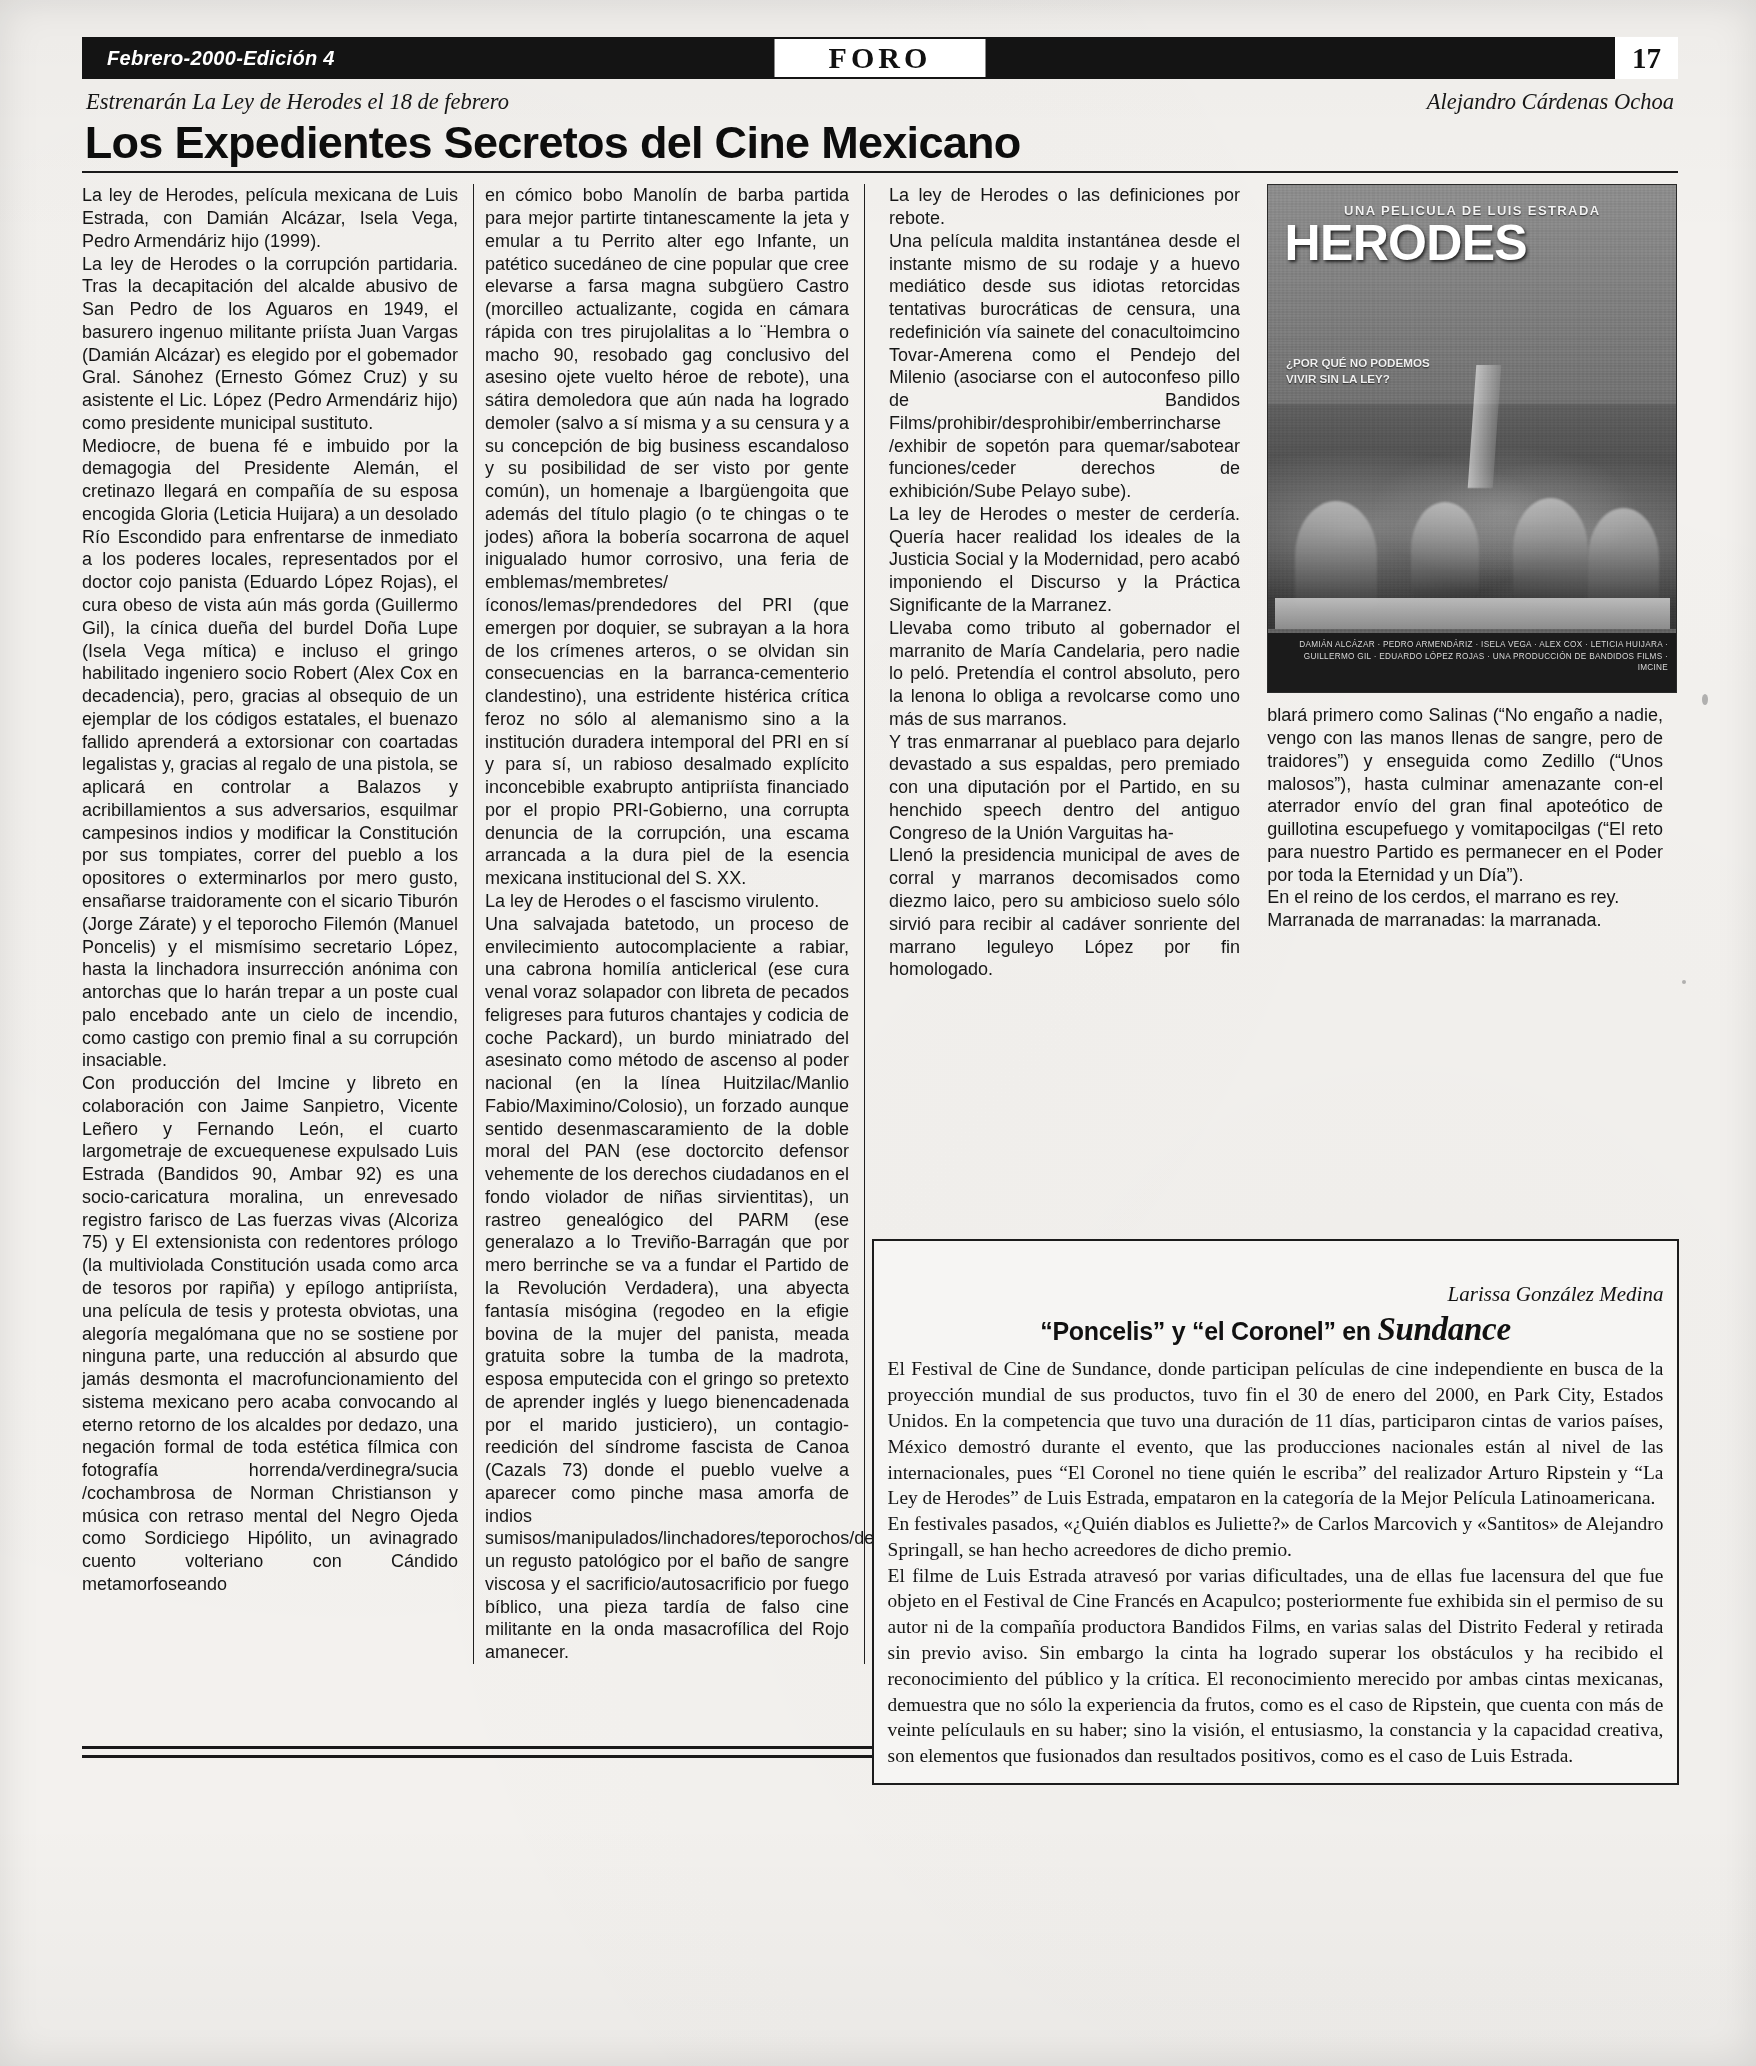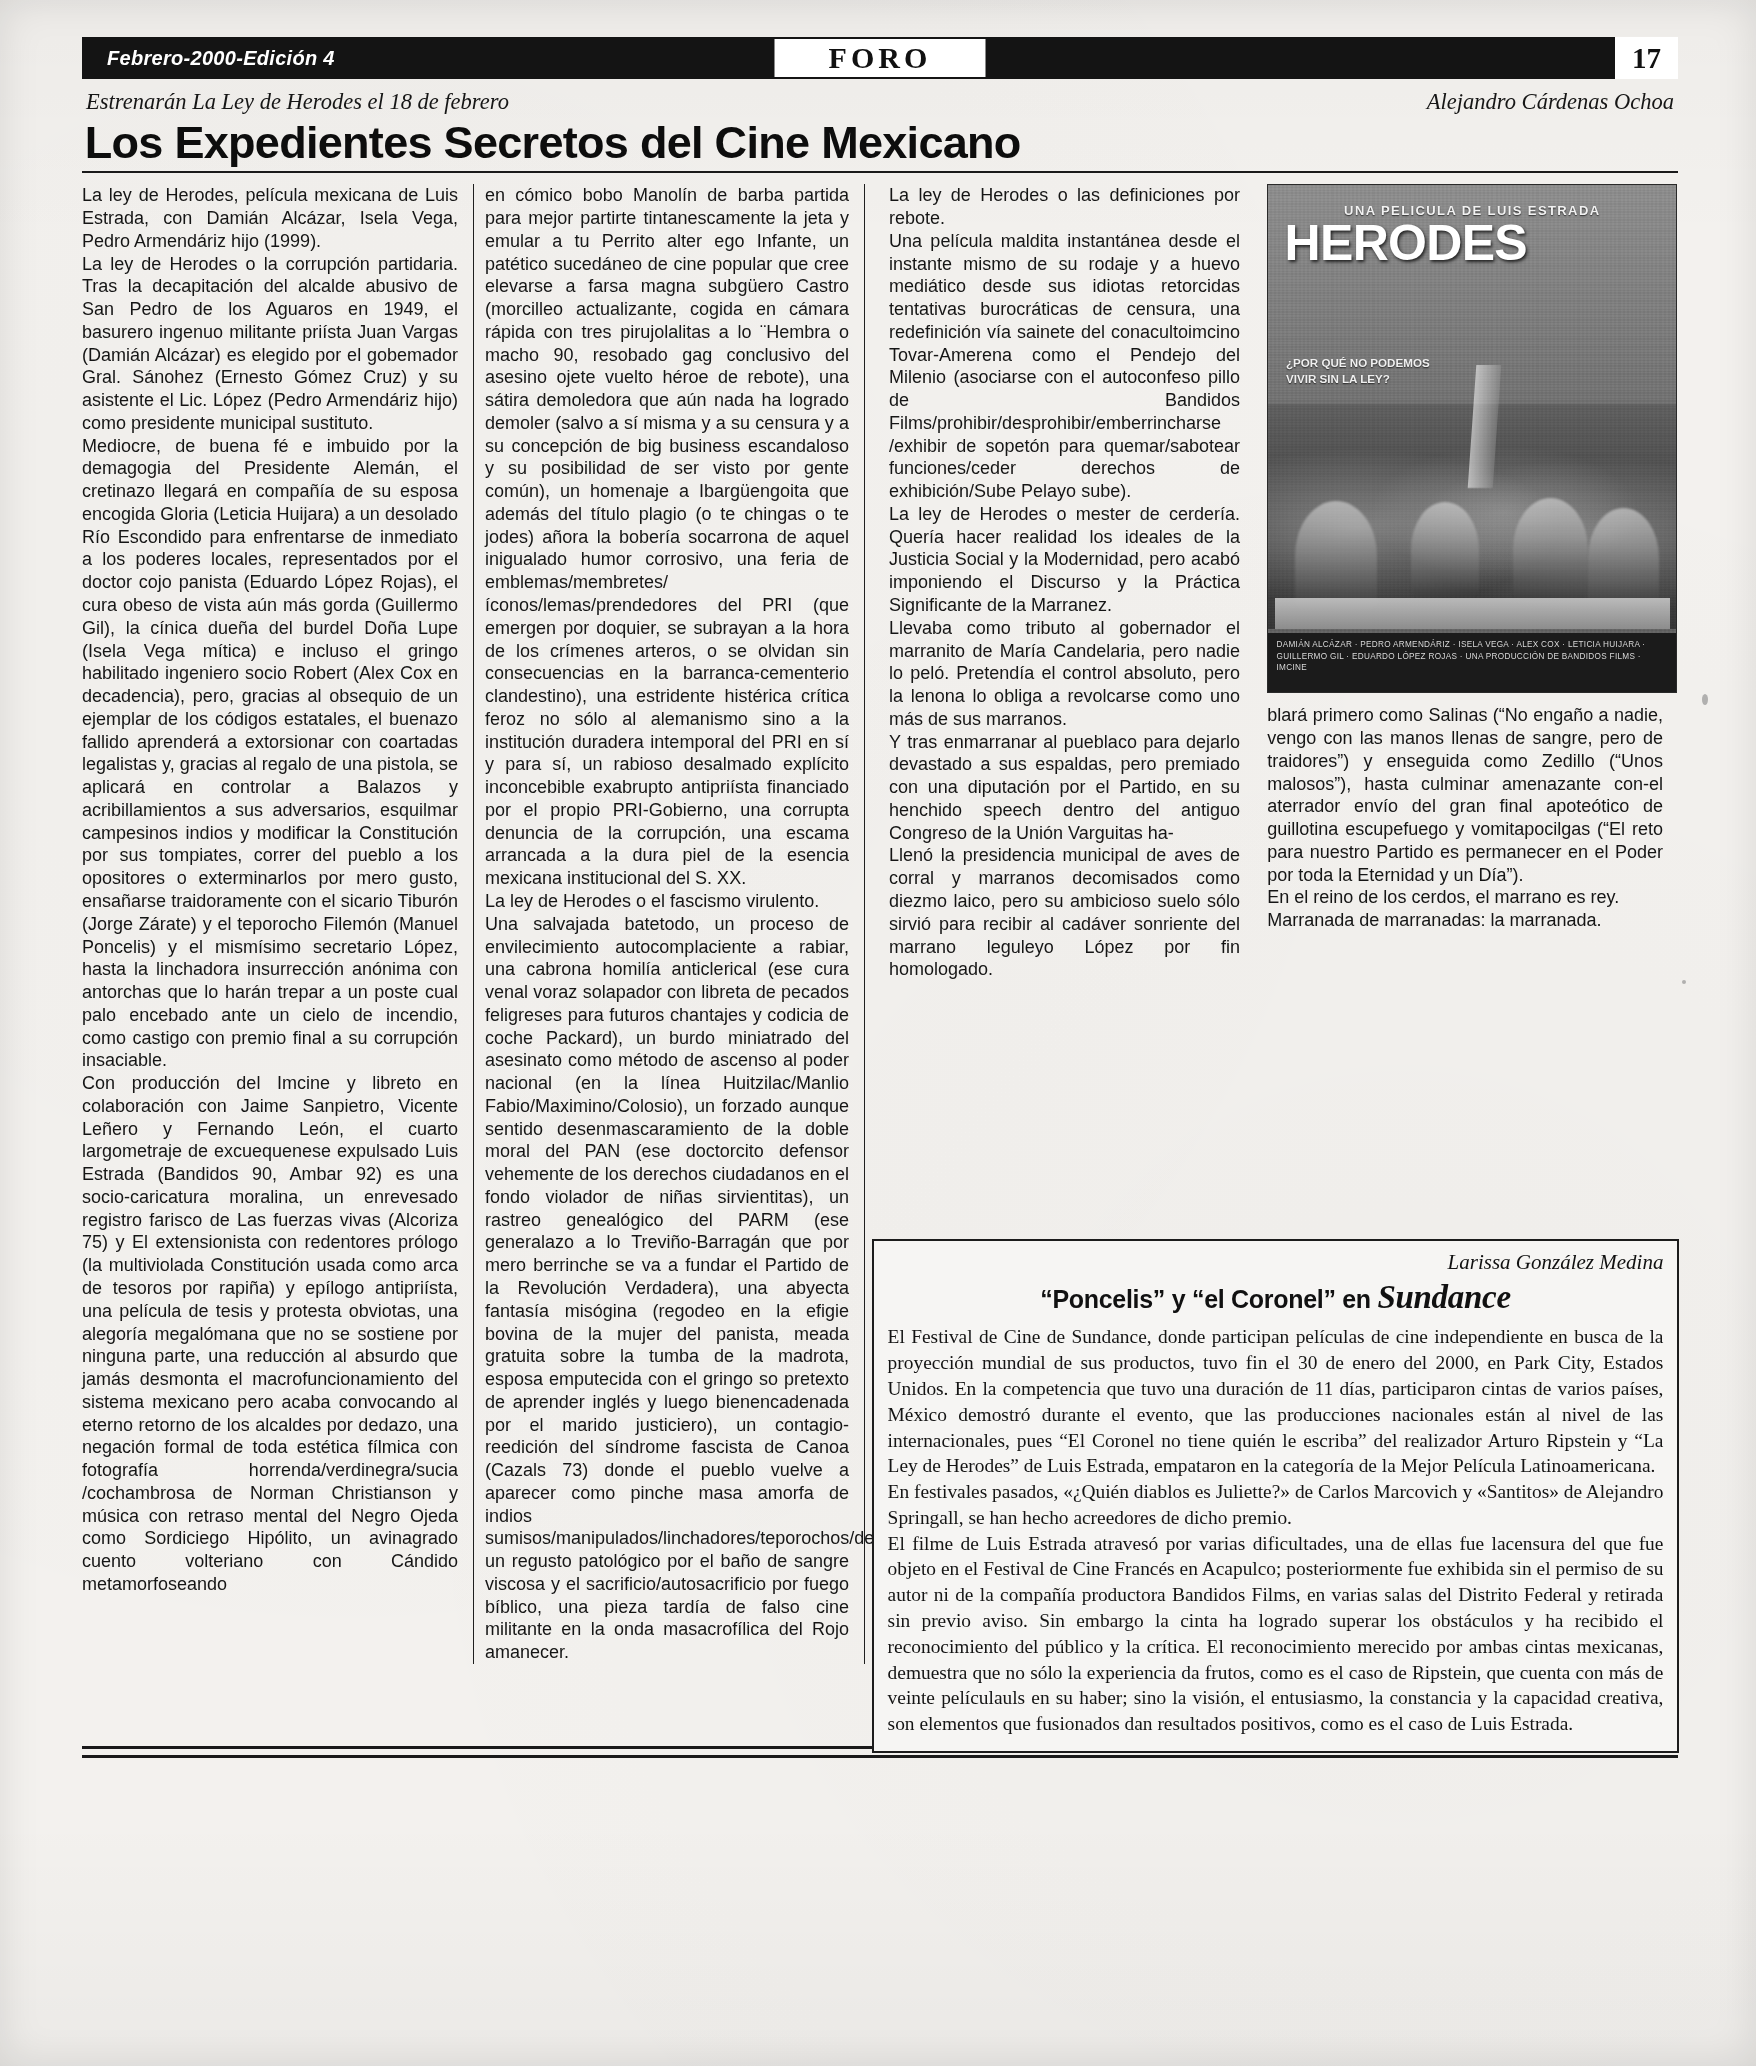--- a/index.html
+++ b/index.html
@@ -236,21 +236,21 @@
   .poster-credits {
     position: absolute;
     left: 0; right: 0; bottom: 0;
     height: 59px;
     background: #1b1b1b;
     color: #d9d9d9;
     font-size: 8.2px;
     line-height: 1.45;
     padding: 5.4px 8.2px;
     box-sizing: border-box;
-    text-align: left;
+    text-align: right;
     letter-spacing: 0.3px;
     overflow: hidden;
   }
   .poster-flag {
     position: absolute;
     left: 204px; bottom: 204px;
     width: 24.5px; height: 123px;
     background: linear-gradient(90deg, rgba(255,255,255,0.55), rgba(160,160,160,0.35));
     transform: skewX(-4deg);
     filter: blur(0.4px);
@@ -263,20 +263,21 @@
     padding: 9.5px 13.6px 13.6px 13.6px;
     background: #f6f5f3;
     box-sizing: border-box;
   }
   .sidebox .sb-byline {
     text-align: right;
     font-family: "Liberation Serif", serif;
     font-style: italic;
     font-size: 21px;
     margin-bottom: 4.1px;
+    margin-top: 32px;
   }
   .sidebox .sb-title {
     text-align: center;
     font-family: "Liberation Sans", sans-serif;
     font-weight: bold;
     font-size: 25px;
     letter-spacing: -0.3px;
     margin-bottom: 8.2px;
     white-space: nowrap;
   }

